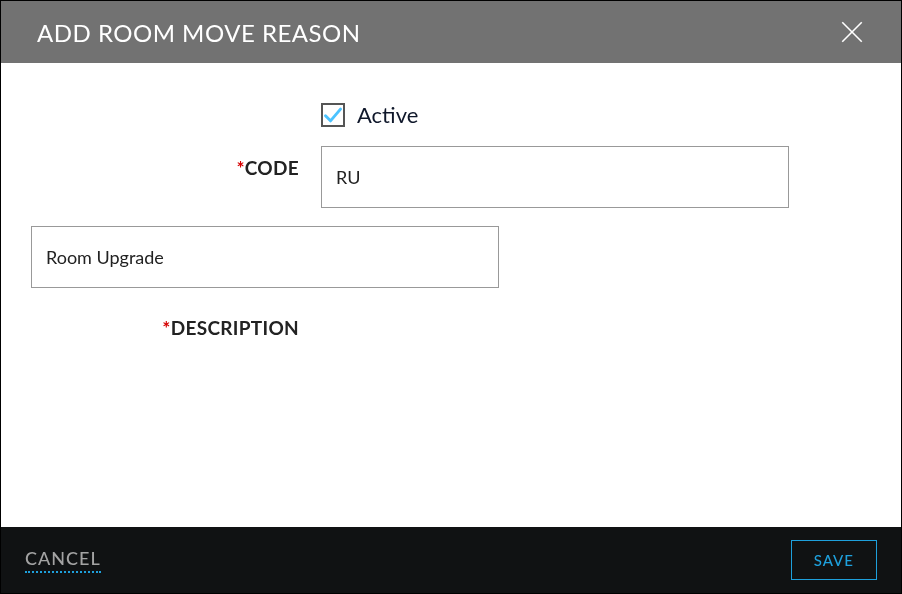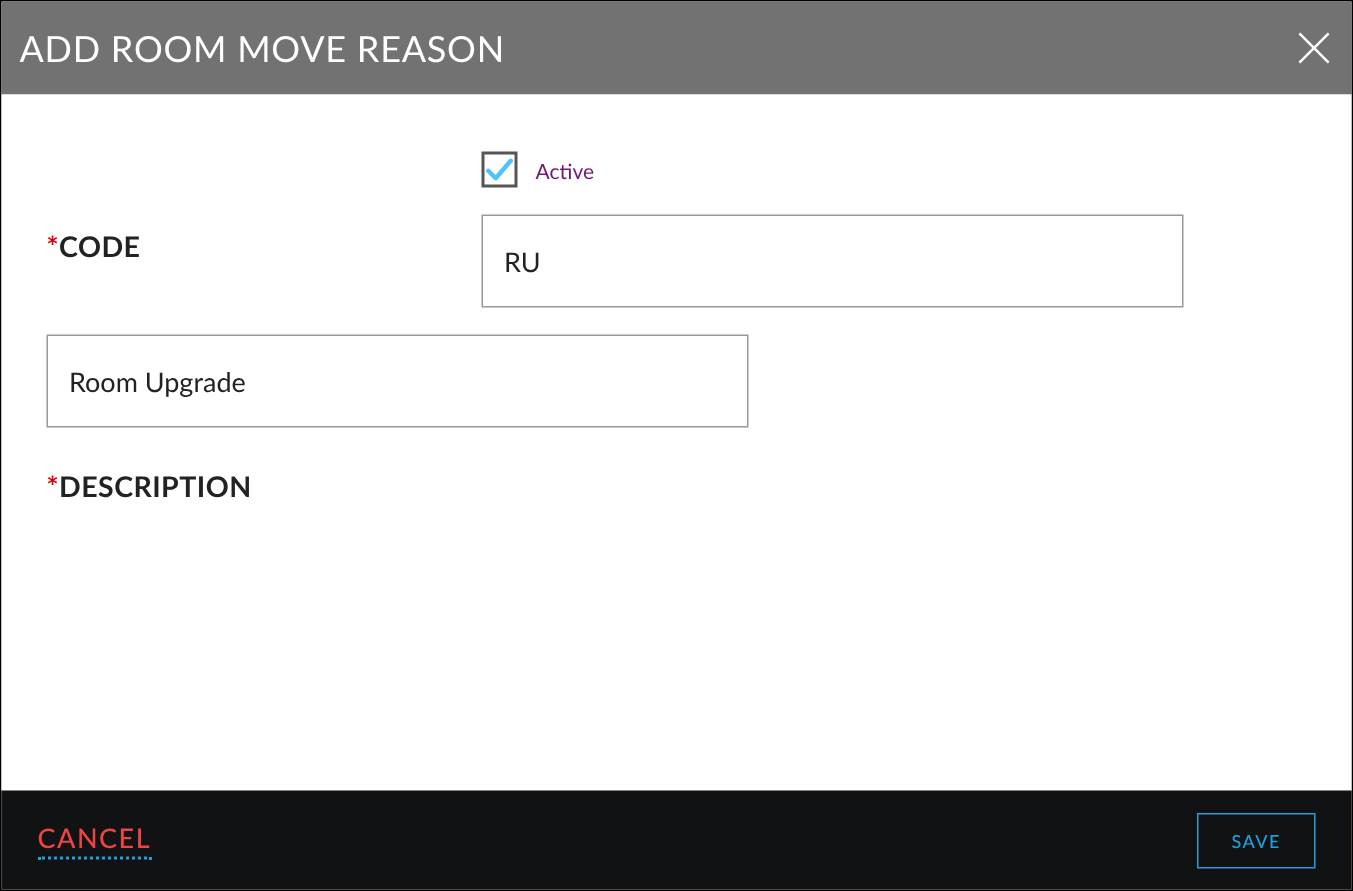--- a/index.html
+++ b/index.html
@@ -21,21 +21,21 @@
       flex-direction: column;
       border: 1px solid #000;
     }
     .header {
       background: #727272;
       color: #fff;
       height: 62px;
       display: flex;
       align-items: center;
       justify-content: space-between;
-      padding: 0 12px;
+      padding: 0 36px;
     }
     .header-title {
       font-size: 24px;
       font-weight: 400;
       letter-spacing: 0.5px;
     }
     .close-icon {
       width: 26px;
       height: 26px;
       cursor: pointer;
@@ -52,21 +52,21 @@
       background: #fff;
       padding: 30px 80px 30px 30px;
     }
     .form-row {
       display: flex;
       align-items: flex-start;
       margin-bottom: 18px;
     }
     .form-label {
       width: 290px;
-      text-align: left;
+      text-align: right;
       padding-right: 22px;
       padding-top: 10px;
       font-size: 19px;
       font-weight: 700;
       color: #222;
       letter-spacing: 0.3px;
     }
     .form-label .required {
       color: #d60000;
     }
@@ -88,22 +88,22 @@
       display: flex;
       align-items: center;
       justify-content: center;
       cursor: pointer;
     }
     .checkbox svg {
       width: 20px;
       height: 20px;
     }
     .checkbox-label {
-      font-size: 14px;
-      color: #701a75;
+      font-size: 22px;
+      color: #0f172a;
     }
     .text-input {
       width: 100%;
       height: 62px;
       border: 1px solid #999;
       padding: 0 14px;
       font-size: 18px;
       font-family: inherit;
       outline: none;
       color: #222;
@@ -125,33 +125,33 @@
     }
     .footer {
       background: #101213;
       height: 66px;
       display: flex;
       align-items: center;
       justify-content: space-between;
       padding: 0 24px;
     }
     .cancel-link {
-      color: #ef4444;
+      color: #a3a3a3;
       font-size: 18px;
       letter-spacing: 1px;
       font-weight: 500;
       border-bottom: 2px dotted #1ea0dc;
       padding-bottom: 2px;
       cursor: pointer;
     }
     .save-button {
       border: 1px solid #1ea0dc;
       background: transparent;
       color: #1ea0dc;
-      font-size: 12px;
+      font-size: 15px;
       letter-spacing: 1px;
       font-weight: 500;
       padding: 10px 22px;
       cursor: pointer;
       font-family: inherit;
     }
   </style>
 </head>
 <body>
 

